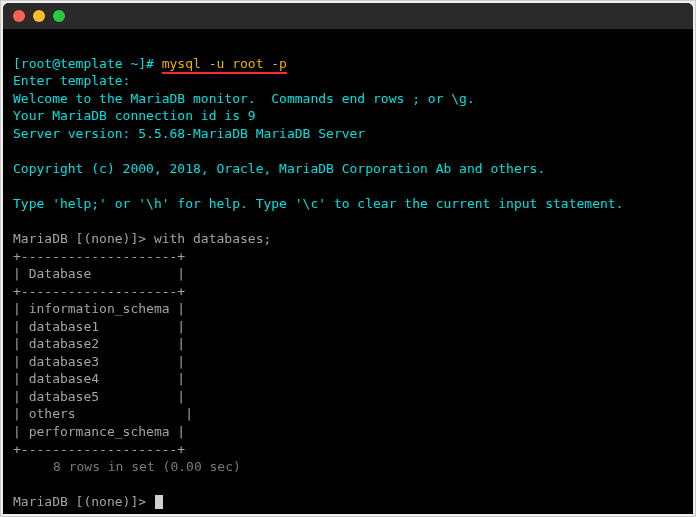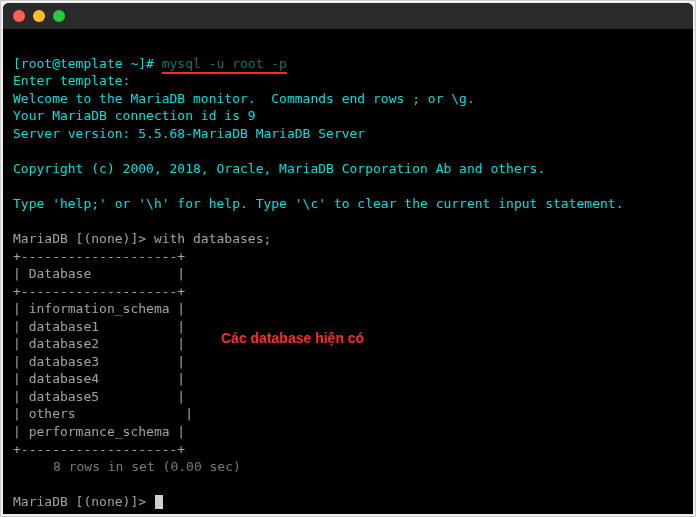--- a/index.html
+++ b/index.html
@@ -43,21 +43,21 @@
     .tl-yellow { background: #ffbd2e; }
     .tl-green { background: #27c93f; }
     .terminal-body {
       padding: 8px 10px;
       color: #d0d0d0;
       line-height: 1.35;
       white-space: pre;
       position: relative;
     }
     .cyan { color: #00e0e0; text-align: center; }
-    .yellow { color: #0f766e; margin-top: 14px; }
+    .yellow { color: #eab308; margin-top: 14px; }
     .green-bright { color: #a3a3a3; }
     .underline-red {
       border-bottom: 2px solid #ff2b2b;
       padding-bottom: 1px;
     }
     .dim { color: #7a7a7a; margin-left: 40px; }
     .annotation {
       position: absolute;
       left: 218px;
       top: 300px;
@@ -106,15 +106,14 @@
 <span class="green-bright">| database2          |</span>
 <span class="green-bright">| database3          |</span>
 <span class="green-bright">| database4          |</span>
 <span class="green-bright">| database5          |</span>
 <span class="green-bright">| others              |</span>
 <span class="green-bright">| performance_schema |</span>
 <span class="green-bright">+--------------------+</span>
 <span class="dim">8 rows in set (0.00 sec)</span>
 
 <span class="green-bright">MariaDB [(none)]&gt; </span><span class="cursor-block"></span>
-    <div class="annotation">Các database hiện có</div>
   </div>
 </div>
 
 </body></html>

